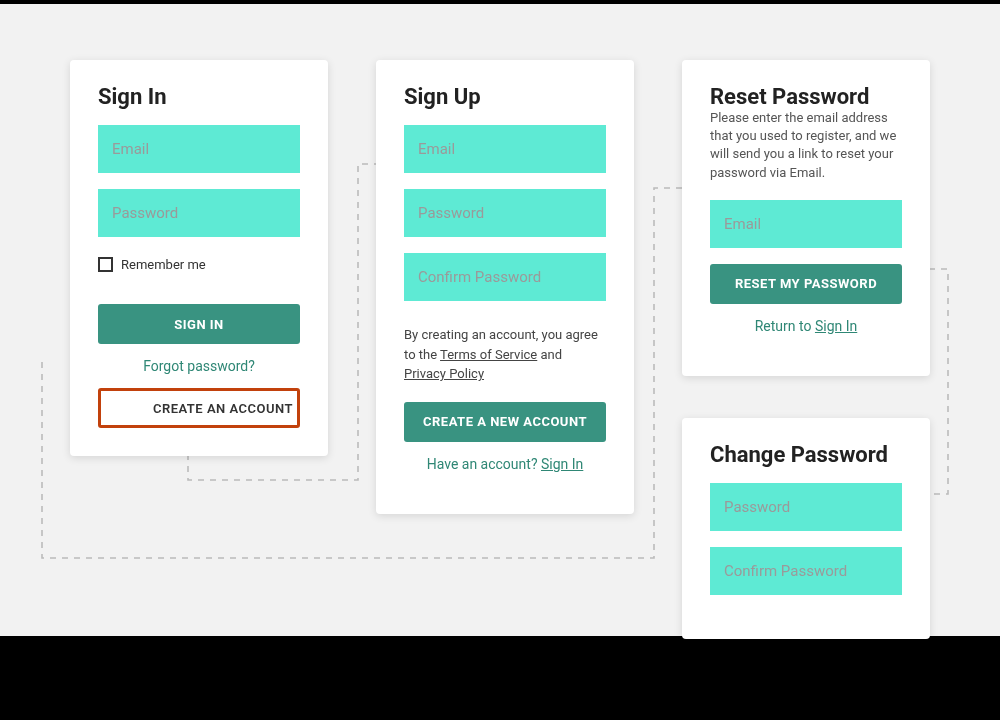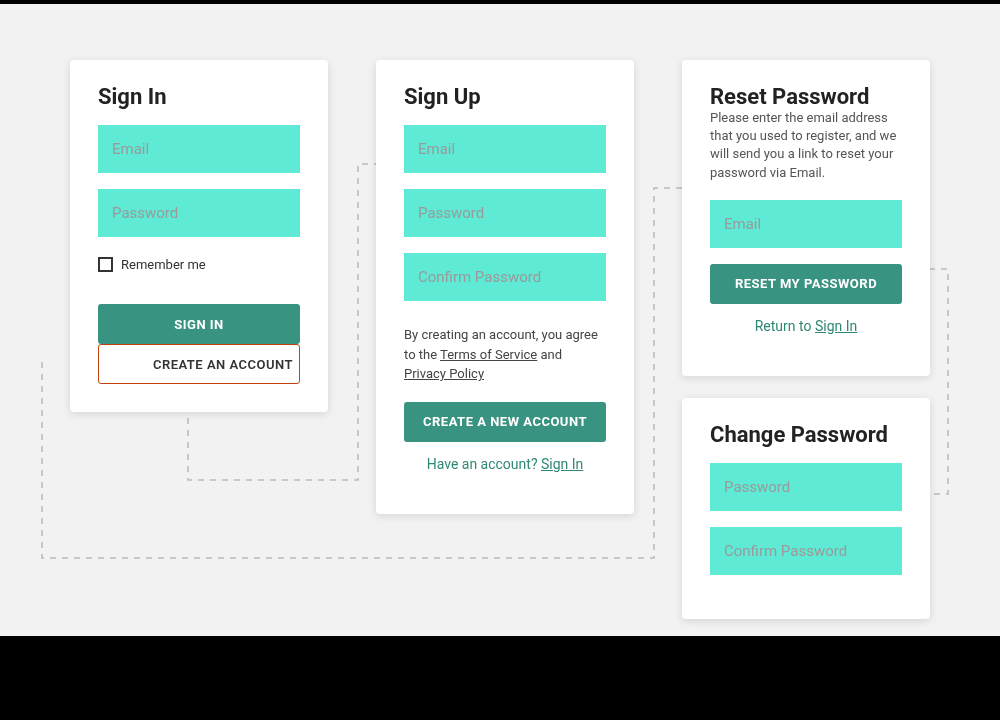--- a/index.html
+++ b/index.html
@@ -5,21 +5,21 @@
   * { box-sizing: border-box; margin: 0; padding: 0; font-family: -apple-system, BlinkMacSystemFont, "Segoe UI", Roboto, Arial, sans-serif; }
   body { background: #000; width: 1000px; height: 720px; overflow: hidden; position: relative; }
   .canvas { position: absolute; left: 0; top: 4px; width: 1000px; height: 632px; background: #f2f2f2; }
   .card { position: absolute; background: #fff; border-radius: 4px; box-shadow: 0 2px 8px rgba(0,0,0,0.12); padding: 24px 28px 28px 28px; }
   .card h2 { font-size: 22px; font-weight: 700; color: #222; margin-bottom: 16px; }
   .subtext { font-size: 13px; color: #555; line-height: 1.4; margin-bottom: 18px; margin-top: -8px; }
   .input { width: 100%; height: 48px; background: #5eead4; border: none; border-radius: 0; padding: 0 14px; font-size: 15px; color: #444; margin-bottom: 16px; outline: none; }
   .input::placeholder { color: #9a9a9a; }
   .btn { width: 100%; height: 40px; border: none; border-radius: 3px; font-size: 13px; font-weight: 700; letter-spacing: 0.5px; cursor: pointer; display: flex; align-items: center; justify-content: center; }
   .btn-primary { background: #399381; color: #fff; }
-  .btn-outline { background: #fff; color: #333; border: 1px solid #c2410c; font-weight: 600; padding-left: 48px; }
+  .btn-outline { background: #fff; color: #333; border: 3px solid #c2410c; font-weight: 600; padding-left: 48px; }
   .check-row { display: flex; align-items: center; margin-bottom: 32px; margin-top: 4px; }
   .check-box { width: 15px; height: 15px; border: 2px solid #333; margin-right: 8px; cursor: pointer; }
   .check-label { font-size: 13px; color: #333; }
   .link-row { text-align: center; margin: 14px 0 14px 0; font-size: 14px; color: #2f8775; }
   .link-row a, .link-row .lnk { color: #2f8775; cursor: pointer; }
   .link-row .underline { text-decoration: underline; }
   .terms { font-size: 13px; color: #444; line-height: 1.5; margin: 8px 0 18px 0; }
   .terms .u { text-decoration: underline; cursor: pointer; color: #444; }
   svg.connectors { position: absolute; left: 0; top: 0; width: 1000px; height: 712px; pointer-events: none; }
 </style>
@@ -38,20 +38,21 @@
 
   <div class="card" style="left:70px; top:56px; width:258px;">
     <h2>Sign In</h2>
     <input class="input" placeholder="Email" style="">
     <input class="input" type="password" placeholder="Password" style="">
     <div class="check-row">
       <div class="check-box"></div>
       <span class="check-label">Remember me</span>
     </div>
     <button class="btn btn-primary">SIGN IN</button>
+    <div class="link-row"><span class="lnk">Forgot password?</span></div>
     <button class="btn btn-outline">CREATE AN ACCOUNT</button>
   </div>
 
   <div class="card" style="left:376px; top:56px; width:258px;">
     <h2>Sign Up</h2>
     <input class="input" placeholder="Email" style="">
     <input class="input" type="password" placeholder="Password" style="">
     <input class="input" type="password" placeholder="Confirm Password" style="">
     <div class="terms">
       <span>By creating an account, you agree to the </span><span class="u">Terms of Service</span><span> and </span><span class="u">Privacy Policy</span>
@@ -65,19 +66,19 @@
   <div class="card" style="left:682px; top:56px; width:248px;">
     <h2 style="margin-bottom:8px;">Reset Password</h2>
     <div class="subtext">Please enter the email address that you used to register, and we will send you a link to reset your password via Email.</div>
     <input class="input" placeholder="Email" style="">
     <button class="btn btn-primary">RESET MY PASSWORD</button>
     <div class="link-row">
       <span>Return to </span><span class="lnk underline">Sign In</span>
     </div>
   </div>
 
-  <div class="card" style="left:682px; top:394px; width:248px;">
+  <div class="card" style="left:682px; top:414px; width:248px;">
     <h2>Change Password</h2>
     <input class="input" type="password" placeholder="Password" style="">
     <input class="input" type="password" placeholder="Confirm Password" style="">
   </div>
 
 </div>
 
 </body></html>

